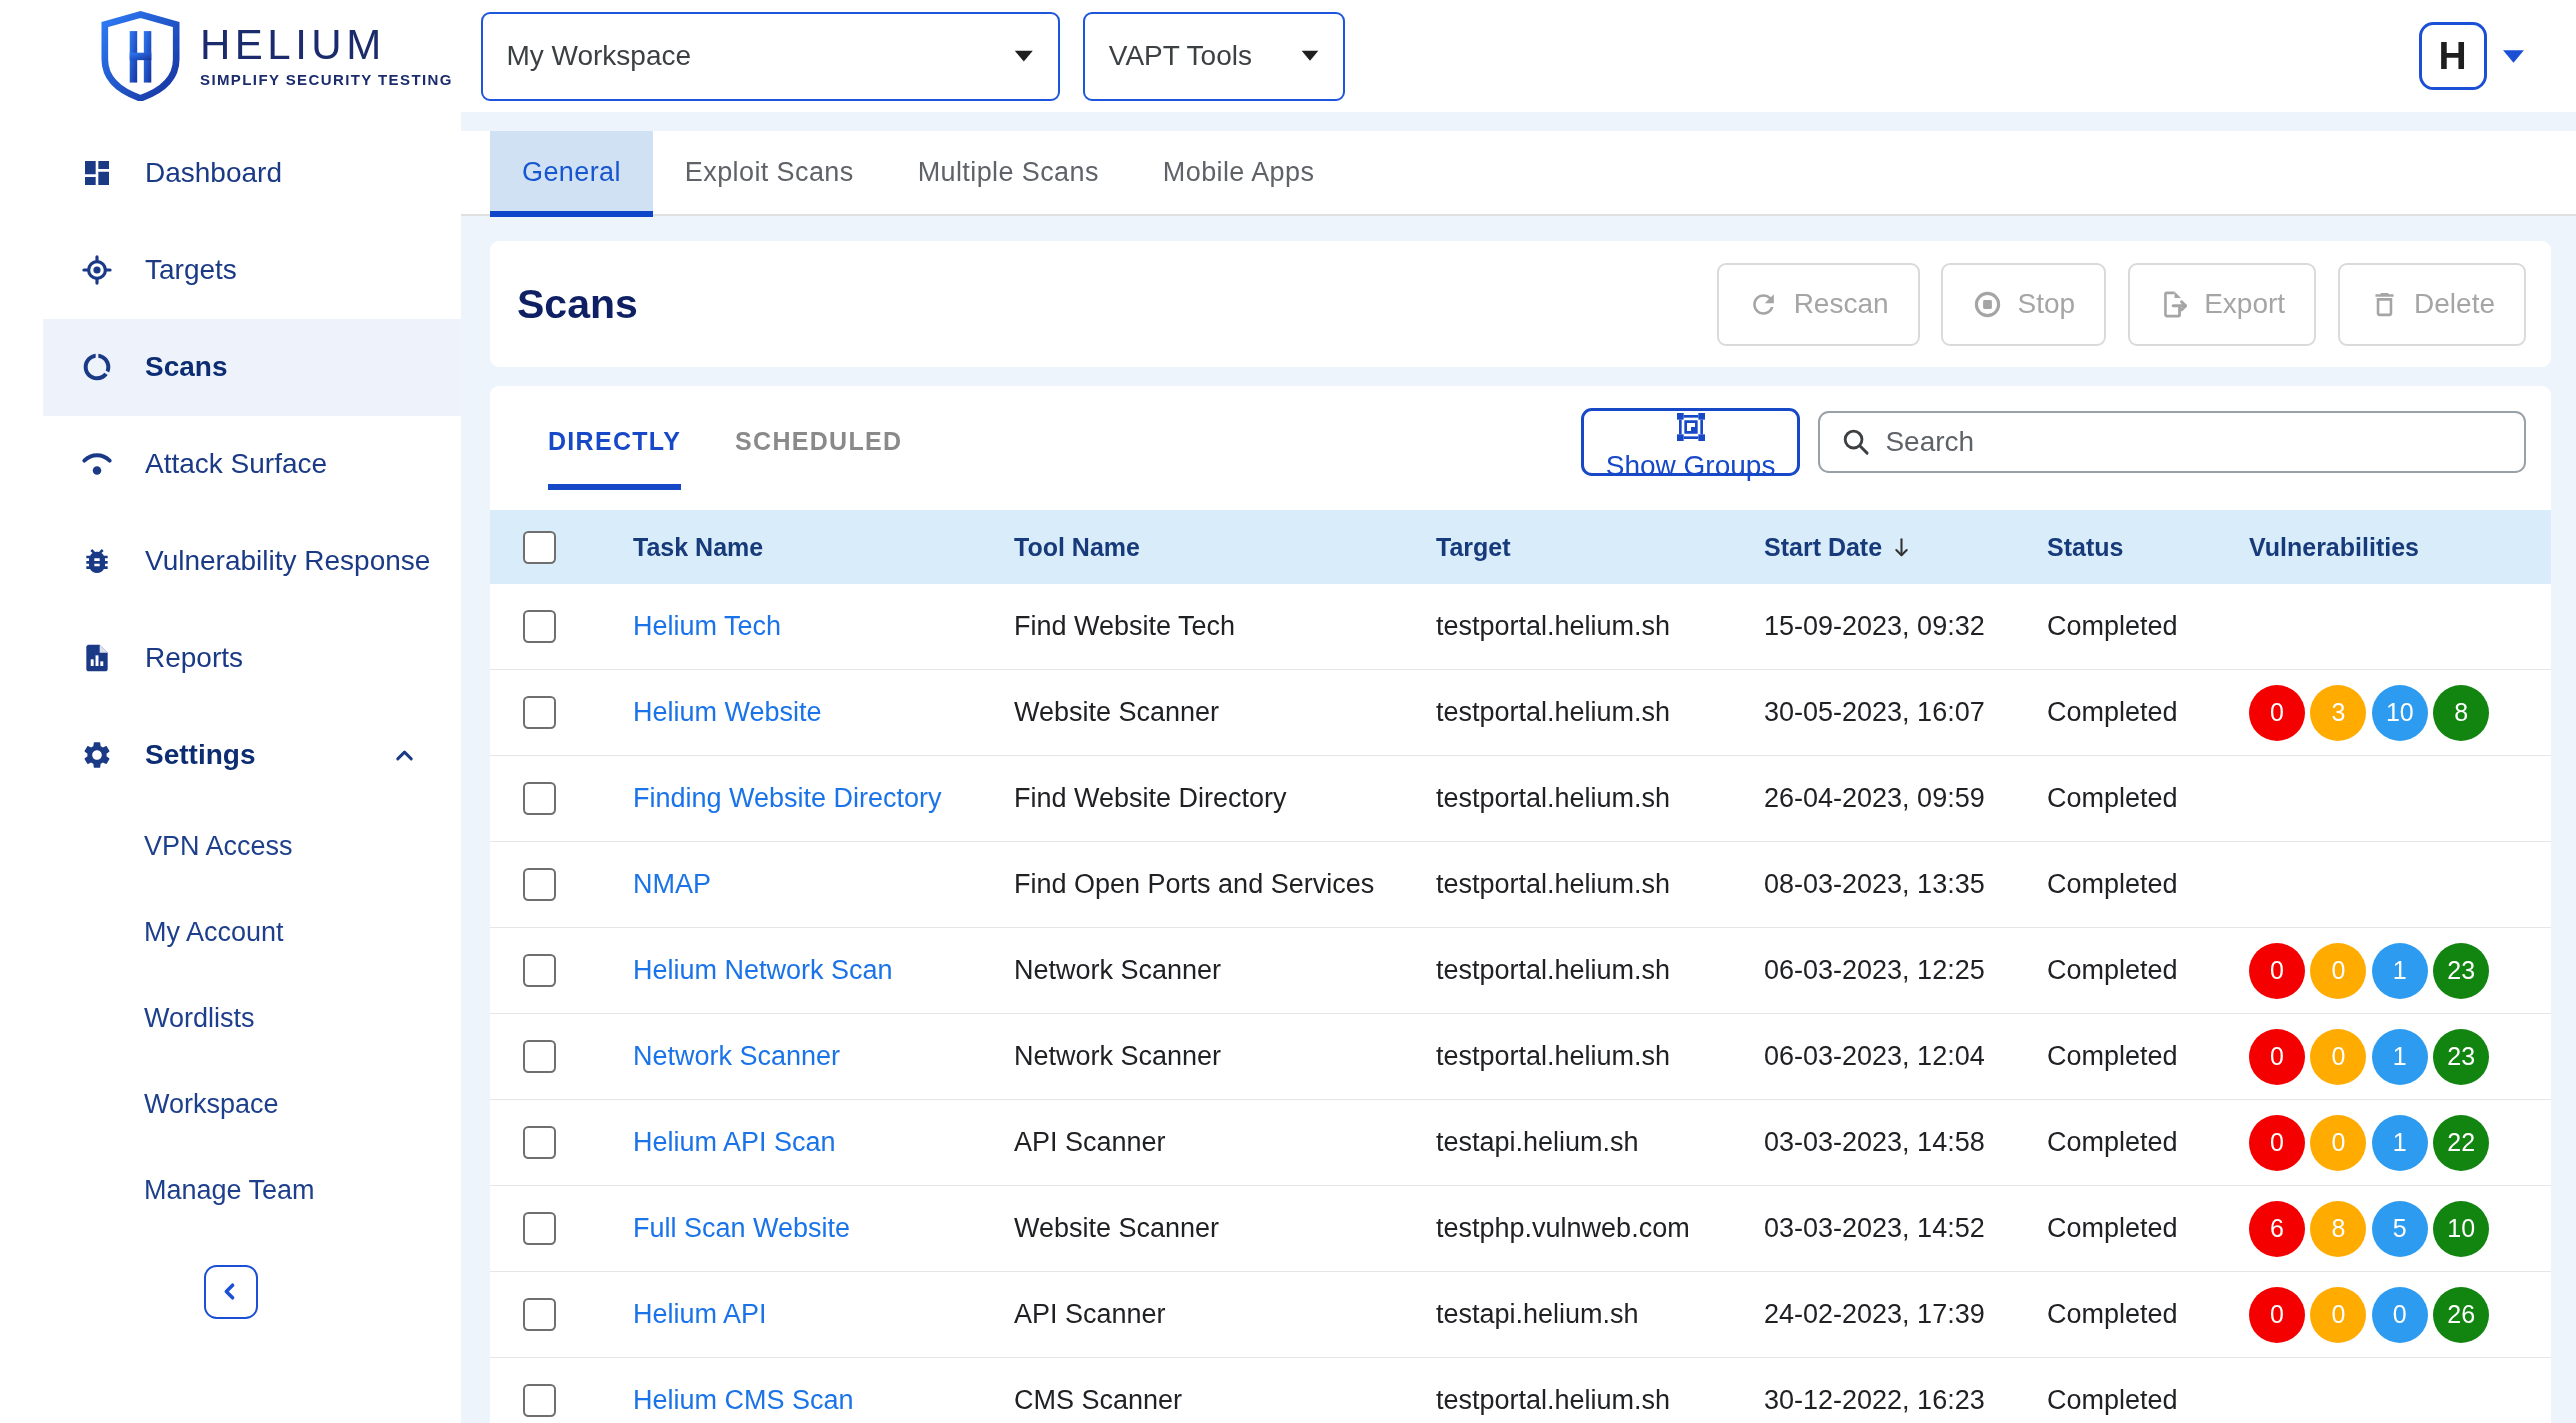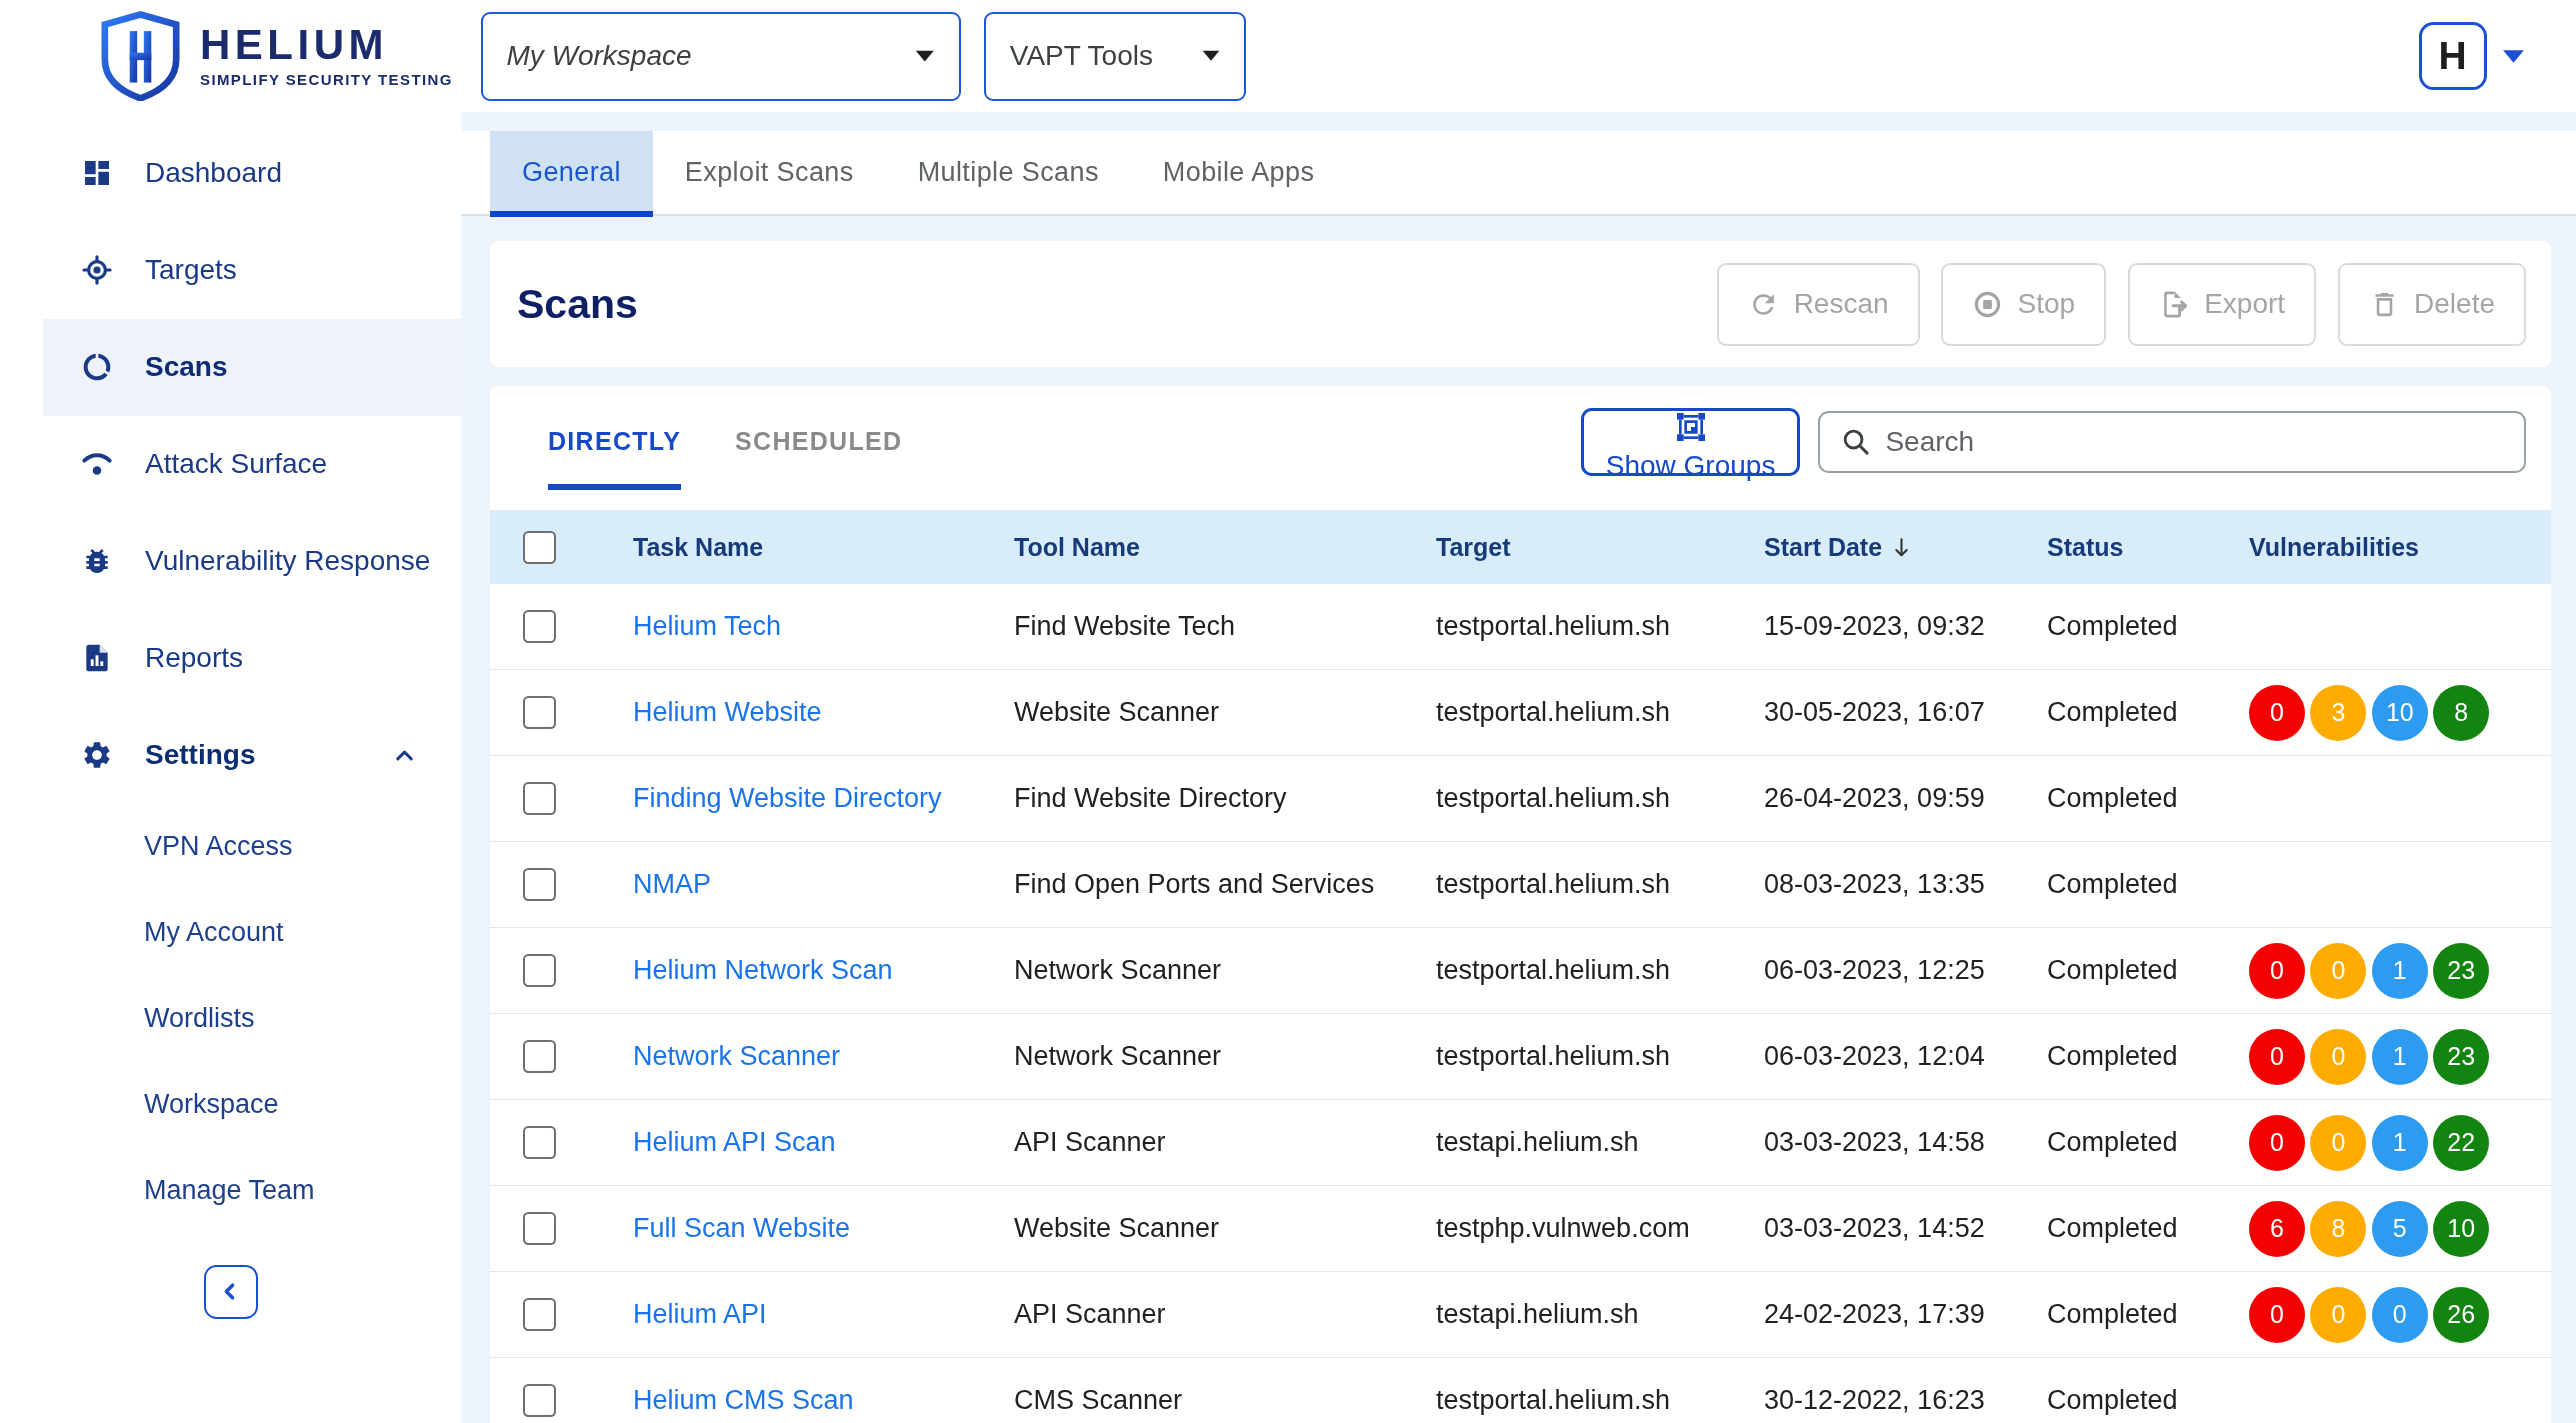--- a/index.html
+++ b/index.html
@@ -3,38 +3,38 @@
 <meta charset="utf-8">
 <style>
   * { box-sizing: border-box; margin: 0; padding: 0; }
   html,body { width: 2576px; height: 1424px; overflow: hidden; }
   body { font-family: "Liberation Sans", sans-serif; background: #eef4fb; }
   .app { display: flex; width: 100%; height: 100%; }
 
   
   .sidebar { width: 461px; background: #fff; flex-shrink: 0; display: flex; flex-direction: column; }
   .logo-wrap { height: 112px; display: flex; align-items: center; padding-left: 99px; gap: 18px; flex-shrink: 0; }
-  .logo-text .brand-name { font-size: 42px; font-weight: 700; letter-spacing: 4.5px; color: #1b2b6b; line-height: 1.0; }
+  .logo-text .brand-name { font-size: 42px; font-weight: 400; letter-spacing: 4.5px; color: #1b2b6b; line-height: 1.0; }
   .logo-text .brand-tagline { font-size: 15px; font-weight: 700; letter-spacing: 1.4px; color: #1b2b6b; margin-top: 5.4px; }
   .nav { margin-top: 12.6px; padding-left: 43px; }
   .nav-item { height: 97px; display: flex; align-items: center; padding-left: 38px; gap: 32px; position: relative; cursor: pointer; }
   .nav-item .nav-icon { width: 32px; height: 32px; color: #1b3a86; flex-shrink: 0; }
   .nav-item .nav-label { font-size: 28px; color: #1b3a86; }
   .nav-item.active { background: #edf2fb; }
   .nav-item.active .nav-label { font-weight: 700; color: #0d2d72; }
   .nav-item.bold .nav-label { font-weight: 700; color: #0d2d72; }
   .nav-chevron { position: absolute; right: 43px; width: 27px; height: 27px; color: #1b3a86; }
   .child { height: 86px; display: flex; align-items: center; padding-left: 101px; font-size: 27px; color: #1d3f8c; cursor: pointer; }
   .collapse-btn { width: 54px; height: 54px; margin: 31px auto 0; border: 2.7px solid #1a4fd6; border-radius: 12.6px; background: #fff; color: #1a4fd6; display: flex; align-items: center; justify-content: center; cursor: pointer; flex-shrink: 0; }
 
   
   .main { flex: 1; display: flex; flex-direction: column; min-width: 0; }
   .topbar { height: 112px; background: #fff; display: flex; align-items: center; padding: 0 50px 0 20px; flex-shrink: 0; }
   .select { height: 89px; border: 2.7px solid #1d55dd; border-radius: 9px; display: flex; align-items: center; justify-content: space-between; padding: 0 23.4px; background: #fff; cursor: pointer; }
-  .select-workspace { width: 480px; margin-right: 23.4px; font-style: italic; }
+  .select-workspace { width: 579px; margin-right: 23.4px; }
   .select-tools { width: 262px; }
   .select .select-value { font-size: 28px; color: #3c4043; }
   .avatar { margin-left: auto; width: 68px; height: 68px; border: 3.6px solid #1a4fd6; border-radius: 14.4px; display: flex; align-items: center; justify-content: center; font-size: 39px; font-weight: 700; color: #1f1f1f; cursor: pointer; background:#fff; }
   .avatar-caret { margin-left: 14.4px; cursor: pointer; display:flex; }
 
   
   .tabstrip { margin-top: 19px; height: 85px; background: #fff; border-bottom: 2.7px solid #e0e0e0; display: flex; align-items: stretch; padding-left: 29px; flex-shrink: 0; }
   .tab { display: flex; align-items: center; padding: 0 32px; font-size: 27px; letter-spacing: 0.4px; color: #5f6368; font-weight: 500; position: relative; cursor: pointer; }
   .tab.active { background: #cfe1f3; color: #1756cf; }
   .tab.active::after { content: ""; position: absolute; left: 0; right: 0; bottom: -2.7px; height: 5.4px; background: #0f46c9; }

